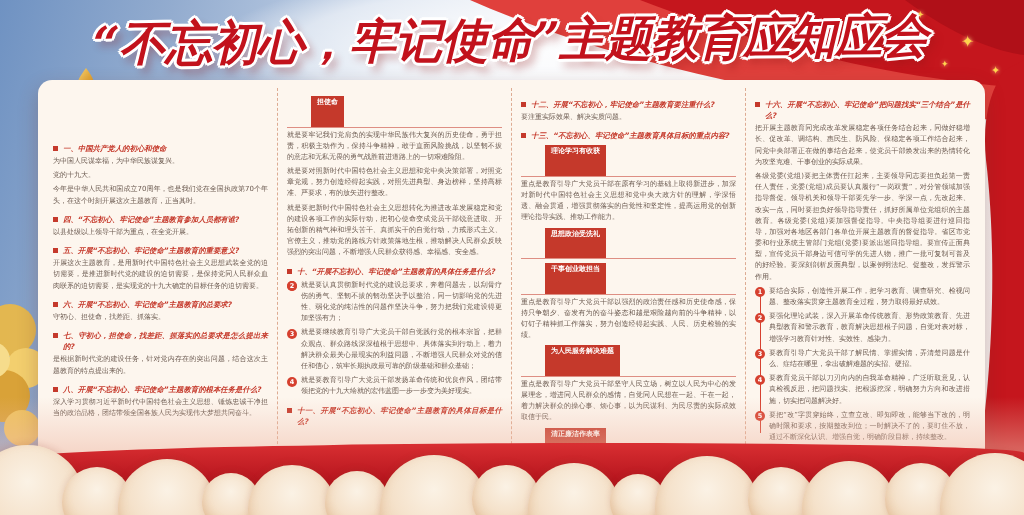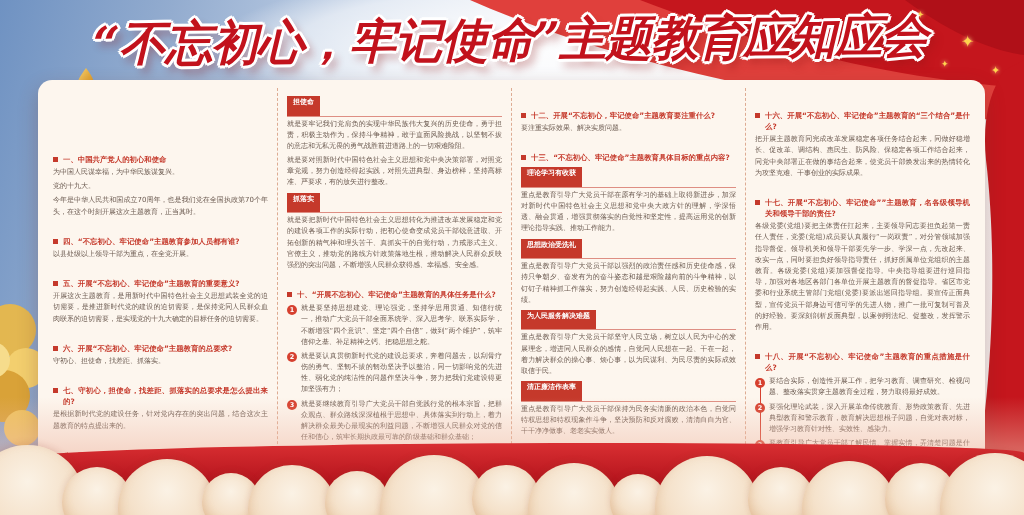--- a/index.html
+++ b/index.html
@@ -38,26 +38,26 @@
   
   .board{position:absolute;left:38px;top:80px;width:947px;height:402px;
     background:#fdf6ee;border-radius:14px;
     box-shadow:0 8px 20px rgba(110,50,35,.3);
     display:flex;padding:8px 6px;box-sizing:border-box;overflow:hidden;}
   .col{flex:1 1 0;padding:4px 9px 6px;overflow:hidden;}
   .col + .col{border-left:1px dashed #ddab92;}
   .col-1{padding-top:48px;}
   
   .q{color:#c5392b;font-weight:bold;font-size:7.4px;line-height:1.5;
-     margin:18px 0 2px;position:relative;padding-left:10px;text-align:justify;}
+     margin:7px 0 2px;position:relative;padding-left:10px;text-align:justify;font-style:italic;}
   .q::before{content:"";position:absolute;left:0;top:3.2px;width:5px;height:5px;background:#c5392b;}
   .a{color:#6b5a50;font-size:7px;line-height:1.6;margin:0 0 3px;text-align:justify;}
   .tag-row{margin:4px 0 2px;border-bottom:1px solid rgba(197,57,43,.55);line-height:0;}
   .tag{display:inline-block;background:#c5392b;color:#ffffff;font-weight:bold;
-     font-size:7px;line-height:1.5;padding:1px 6px 8px;}
+     font-size:7px;line-height:1.5;padding:1px 6px 19px;margin-left:24px;}
   .steps{position:relative;margin:2px 0 3px;padding:0;}
   .steps.connected::before{content:"";position:absolute;left:4.5px;top:5px;bottom:10px;width:1.2px;background:#d6402f;}
   .step{position:relative;padding-left:14px;margin:3px 0;color:#6b5a50;
      font-size:7px;line-height:1.6;text-align:justify;}
   .step .num{position:absolute;left:0;top:1.5px;width:10px;height:10px;border-radius:50%;
      background:#d6402f;color:#ffffff;font-size:6.5px;line-height:10px;
      text-align:center;font-weight:bold;}
 </style>
 </head>
 <body>
@@ -118,51 +118,49 @@
       <div class="a">守初心、担使命，找差距、抓落实。</div>
       <div class="q">七、守初心，担使命，找差距、抓落实的总要求是怎么提出来的?</div>
       <div class="a">是根据新时代党的建设任务，针对党内存在的突出问题，结合这次主题教育的特点提出来的。</div>
       <div class="q">八、开展“不忘初心、牢记使命”主题教育的根本任务是什么?</div>
       <div class="a">深入学习贯彻习近平新时代中国特色社会主义思想、锤炼忠诚干净担当的政治品格，团结带领全国各族人民为实现伟大梦想共同奋斗。</div>
     </div>
   <div class="col">
       <div class="tag-row"><span class="tag">担使命</span></div>
       <div class="a">就是要牢记我们党肩负的实现中华民族伟大复兴的历史使命，勇于担责，积极主动作为，保持斗争精神，敢于直面风险挑战，以坚韧不拔的意志和无私无畏的勇气战胜前进道路上的一切艰难险阻。</div>
       <div class="a">就是要对照新时代中国特色社会主义思想和党中央决策部署，对照党章党规，努力创造经得起实践，对照先进典型、身边榜样，坚持高标准、严要求，有的放矢进行整改。</div>
-      <div class="tag-row"><span class="tag">抓落实</span></div>
       <div class="a">就是要把新时代中国特色社会主义思想转化为推进改革发展稳定和党的建设各项工作的实际行动，把初心使命变成党员干部锐意进取、开拓创新的精气神和埋头苦干、真抓实干的自觉行动，力戒形式主义、官僚主义，推动党的路线方针政策落地生根，推动解决人民群众反映强烈的突出问题，不断增强人民群众获得感、幸福感、安全感。</div>
       <div class="q">十、“开展不忘初心、牢记使命”主题教育的具体任务是什么?</div>
       <div class="steps">
-        <div class="step"><span class="num">1</span><span>就是要坚持思想建党、理论强党，坚持学思用贯通、知信行统一，推动广大党员干部全面系统学、深入思考学、联系实际学，不断增强“四个意识”、坚定“四个自信”，做到“两个维护”，筑牢信仰之基、补足精神之钙、把稳思想之舵。</span></div>
+        <div class="step"><span class="num">1</span></div>
         <div class="step"><span class="num">2</span><span>就是要认真贯彻新时代党的建设总要求，奔着问题去，以刮骨疗伤的勇气、坚韧不拔的韧劲坚决予以整治，同一切影响党的先进性、弱化党的纯洁性的问题作坚决斗争，努力把我们党建设得更加坚强有力；</span></div>
         <div class="step"><span class="num">3</span><span>就是要继续教育引导广大党员干部自觉践行党的根本宗旨，把群众观点、群众路线深深植根于思想中、具体落实到行动上，着力解决群众最关心最现实的利益问题，不断增强人民群众对党的信任和信心，筑牢长期执政最可靠的阶级基础和群众基础；</span></div>
         <div class="step"><span class="num">4</span><span>就是要教育引导广大党员干部发扬革命传统和优良作风，团结带领把党的十九大绘就的宏伟蓝图一步一步变为美好现实。</span></div>
       </div>
       <div class="q">十一、开展“不忘初心、牢记使命”主题教育的具体目标是什么?</div>
     </div>
   <div class="col">
       <div class="q">十二、开展“不忘初心，牢记使命”主题教育要注重什么?</div>
       <div class="a">要注重实际效果、解决实质问题。</div>
       <div class="q">十三、“不忘初心、牢记使命”主题教育具体目标的重点内容?</div>
       <div class="tag-row"><span class="tag">理论学习有收获</span></div>
       <div class="a">重点是教育引导广大党员干部在原有学习的基础上取得新进步，加深对新时代中国特色社会主义思想和党中央大政方针的理解，学深悟透、融会贯通，增强贯彻落实的自觉性和坚定性，提高运用党的创新理论指导实践、推动工作能力。</div>
       <div class="tag-row"><span class="tag">思想政治受洗礼</span></div>
+      <div class="tag-row"><span class="tag">干事创业敢担当</span></div>
       <div class="a">重点是教育引导广大党员干部以强烈的政治责任感和历史使命感，保持只争朝夕、奋发有为的奋斗姿态和越是艰险越向前的斗争精神，以钉钉子精神抓工作落实，努力创造经得起实践、人民、历史检验的实绩。</div>
       <div class="tag-row"><span class="tag">为人民服务解决难题</span></div>
       <div class="a">重点是教育引导广大党员干部坚守人民立场，树立以人民为中心的发展理念，增进同人民群众的感情，自觉同人民想在一起、干在一起，着力解决群众的操心事、烦心事，以为民谋利、为民尽责的实际成效取信于民。</div>
       <div class="tag-row"><span class="tag">清正廉洁作表率</span></div>
       <div class="a">重点是教育引导广大党员干部保持为民务实清廉的政治本色，自觉同特权思想和特权现象作斗争，坚决预防和反对腐败，清清白白为官、干干净净做事、老老实实做人。</div>
       <div class="q">十四、“不忘初心、牢记使命”主题教育在谁的领导下开展?</div>
     </div>
   <div class="col">
-      <div class="q">十六、开展“不忘初心、牢记使命”主题教育的“三个结合”是什么?</div>
+      <div class="q">十六、开展“不忘初心、牢记使命”把问题找实“三个结合”是什么?</div>
       <div class="a">把开展主题教育同完成改革发展稳定各项任务结合起来，同做好稳增长、促改革、调结构、惠民生、防风险、保稳定各项工作结合起来，同党中央部署正在做的事结合起来，使党员干部焕发出来的热情转化为攻坚克难、干事创业的实际成果。</div>
-      <div class="q">十七、开展“不忘初心、牢记使命””主题教育，名各级领导机关和领导干部的责任?</div>
       <div class="a">各级党委(党组)要把主体责任扛起来，主要领导同志要担负起第一责任人责任，党委(党组)成员要认真履行“一岗双责”，对分管领域加强指导督促。领导机关和领导干部要先学一步、学深一点，先改起来、改实一点，同时要担负好领导指导责任，抓好所属单位党组织的主题教育。各级党委(党组)要加强督促指导。中央指导组要进行巡回指导，加强对各地区各部门各单位开展主题教育的督促指导。省区市党委和行业系统主管部门党组(党委)要派出巡回指导组。要宣传正面典型，宣传党员干部身边可信可学的先进人物，推广一批可复制可普及的好经验。要深刻剖析反面典型，以案例明法纪、促整改，发挥警示作用。</div>
-      <div class="q">十八、开展“不忘初心、牢记使命”主题教育的重点措施是什么?</div>
       <div class="steps connected">
         <div class="step"><span class="num">1</span><span>要结合实际，创造性开展工作，把学习教育、调查研究、检视问题、整改落实贯穿主题教育全过程，努力取得最好成效。</span></div>
         <div class="step"><span class="num">2</span><span>要强化理论武装，深入开展革命传统教育、形势政策教育、先进典型教育和警示教育，教育解决思想根子问题，自觉对表对标，增强学习教育针对性、实效性、感染力。</span></div>
         <div class="step"><span class="num">3</span><span>要教育引导广大党员干部了解民情、掌握实情，弄清楚问题是什么、症结在哪里，拿出破解难题的实招、硬招。</span></div>
         <div class="step"><span class="num">4</span><span>要教育党员干部以刀刃向内的自我革命精神，广泛听取意见，认真检视反思，把问题找实、把根源挖深，明确努力方向和改进措施，切实把问题解决好。</span></div>
         <div class="step"><span class="num">5</span><span>要把“改”字贯穿始终，立查立改、即知即改，能够当下改的，明确时限和要求，按期整改到位；一时解决不了的，要盯住不放，通过不断深化认识、增强自觉，明确阶段目标，持续整改。</span></div>
       </div>
     </div>
 </div>
 

